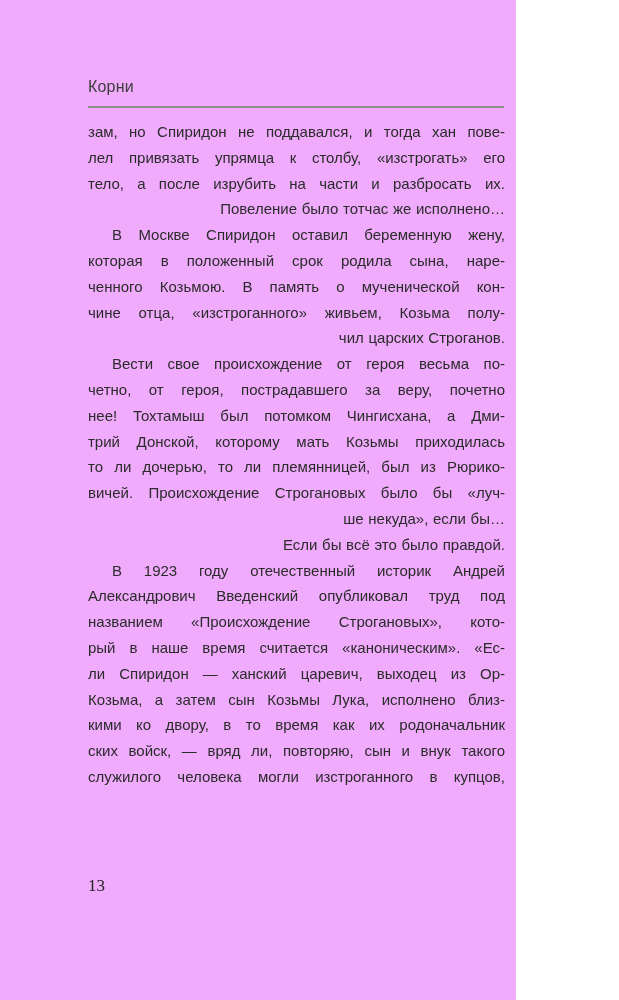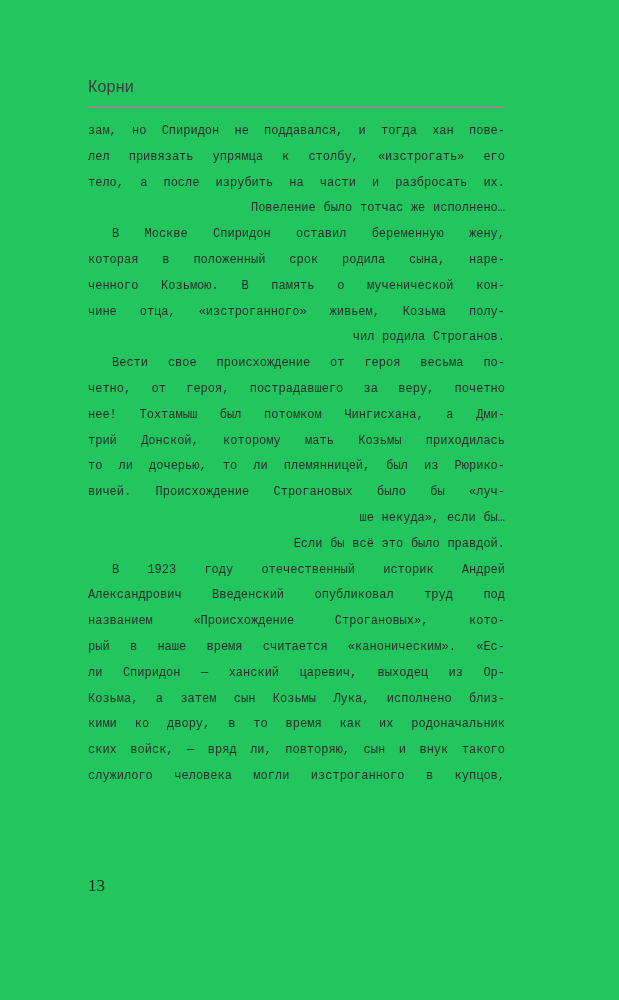--- a/index.html
+++ b/index.html
@@ -2,23 +2,23 @@
 <html><head>
 <meta charset="utf-8">
 <style>
   html, body {
     margin: 0;
     padding: 0;
     background: #ffffff;
   }
   .page {
     position: relative;
-    width: 619px;
+    width: 516px;
     height: 1000px;
-    background: #22c55e;
+    background: #f0abfc;
     font-family: "Liberation Sans", sans-serif;
     overflow: hidden;
   }
   .header-title {
     position: absolute;
     left: 88px;
     top: 77px;
     width: 417px;
     font-size: 16px;
     line-height: 19px;
@@ -31,24 +31,23 @@
     top: 106px;
     width: 416px;
     height: 2px;
     background: #8e8e8e;
   }
   .body-text {
     position: absolute;
     left: 88px;
     top: 119px;
     width: 417px;
-    font-size: 12px;
+    font-size: 15px;
     line-height: 25.8px;
     color: #2b2b2b;
-    font-family: Liberation Mono, monospace;
   }
   .line {
     height: 25.8px;
     overflow: hidden;
     text-align: right;
     word-spacing: 0.5px;
   }
   .line.just {
     text-align: justify;
     text-align-last: justify;
@@ -74,21 +73,21 @@
   <div class="header-rule"></div>
   <div class="body-text">
       <div class="line just">зам, но Спиридон не поддавался, и тогда хан пове-</div>
       <div class="line just">лел привязать упрямца к столбу, «изстрогать» его</div>
       <div class="line just">тело, а после изрубить на части и разбросать их.</div>
       <div class="line">Повеление было тотчас же исполнено…</div>
       <div class="line just indent">В Москве Спиридон оставил беременную жену,</div>
       <div class="line just">которая в положенный срок родила сына, наре-</div>
       <div class="line just">ченного Козьмою. В память о мученической кон-</div>
       <div class="line just">чине отца, «изстроганного» живьем, Козьма полу-</div>
-      <div class="line">чил родила Строганов.</div>
+      <div class="line">чил царских Строганов.</div>
       <div class="line just indent">Вести свое происхождение от героя весьма по-</div>
       <div class="line just">четно, от героя, пострадавшего за веру, почетно</div>
       <div class="line just">нее! Тохтамыш был потомком Чингисхана, а Дми-</div>
       <div class="line just">трий Донской, которому мать Козьмы приходилась</div>
       <div class="line just">то ли дочерью, то ли племянницей, был из Рюрико-</div>
       <div class="line just">вичей. Происхождение Строгановых было бы «луч-</div>
       <div class="line">ше некуда», если бы…</div>
       <div class="line indent">Если бы всё это было правдой.</div>
       <div class="line just indent">В 1923 году отечественный историк Андрей</div>
       <div class="line just">Александрович Введенский опубликовал труд под</div>

